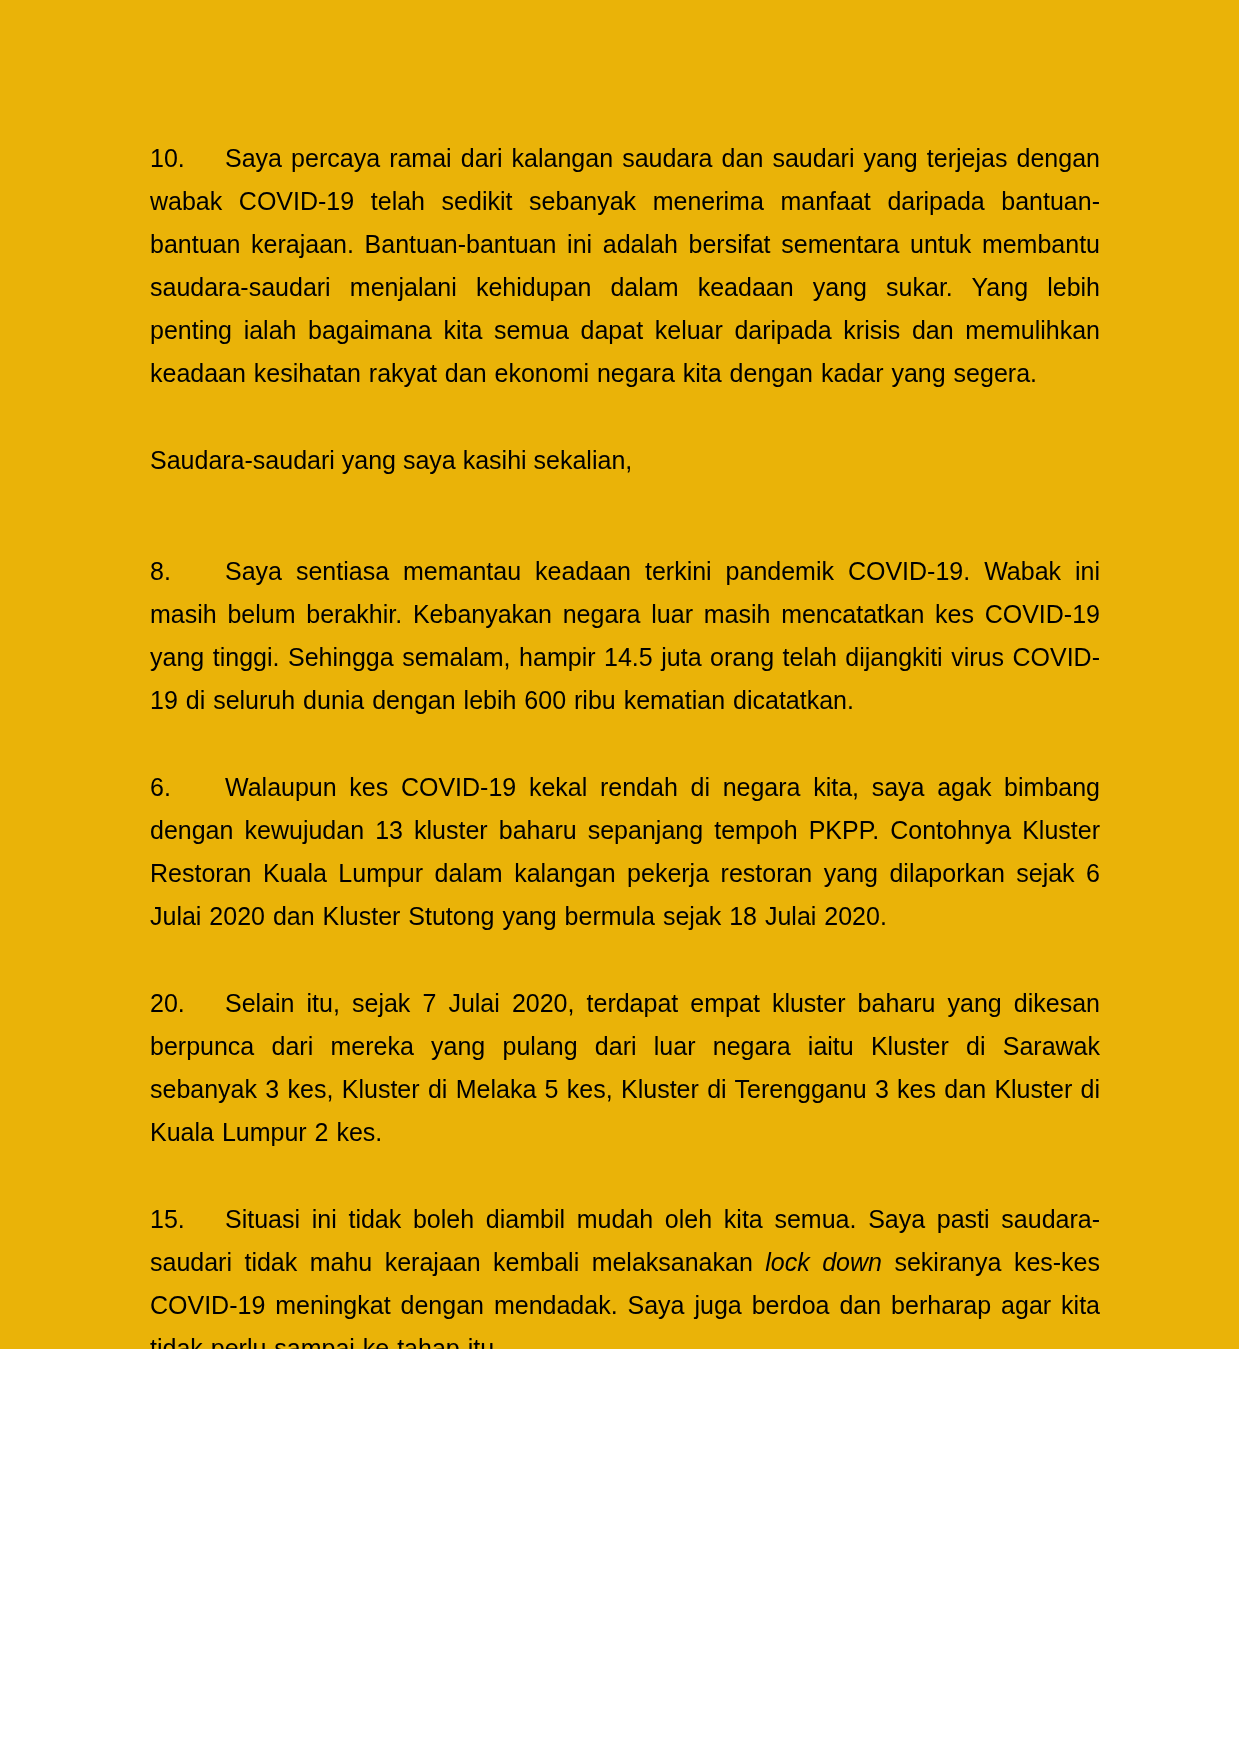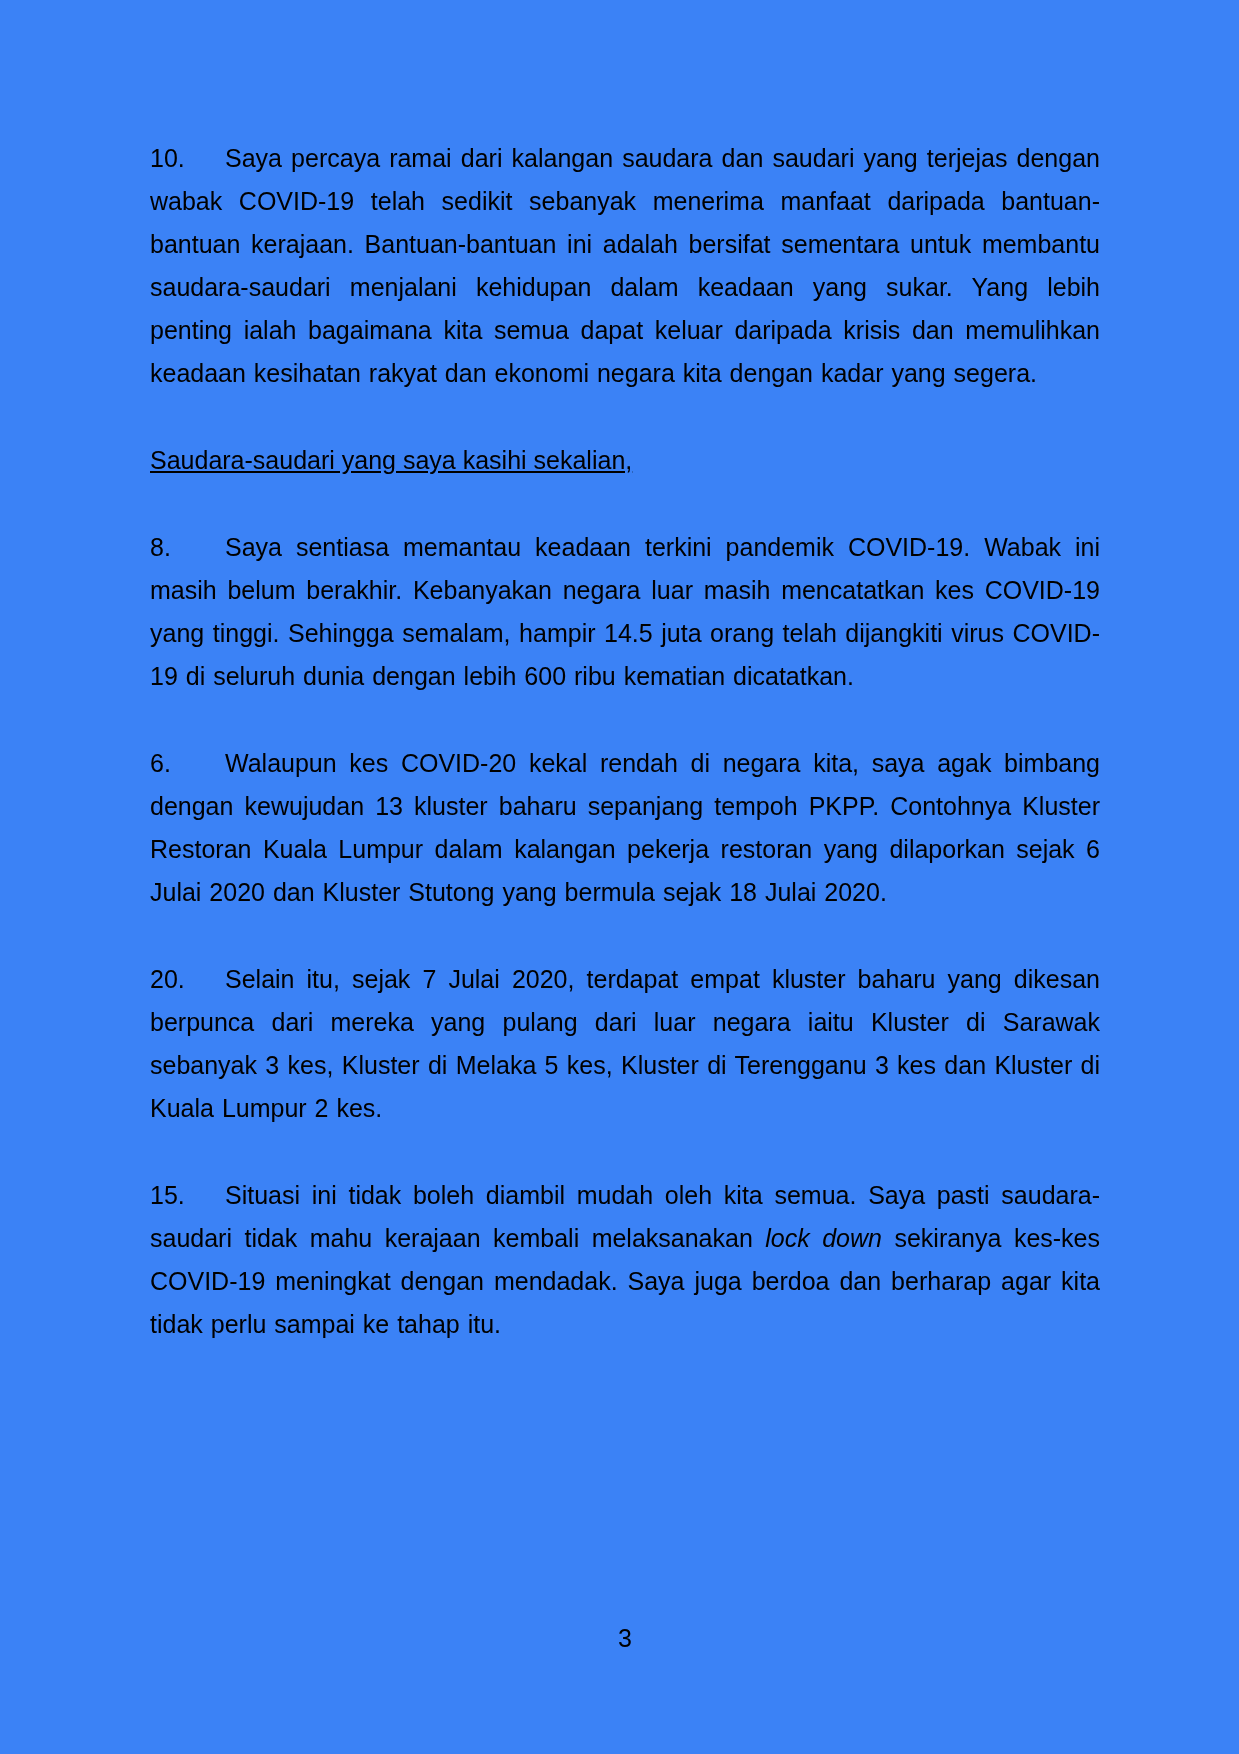--- a/index.html
+++ b/index.html
@@ -3,44 +3,43 @@
 <meta charset="utf-8">
 <title>Document Page</title>
 <style>
   * { margin: 0; padding: 0; box-sizing: border-box; }
   html, body {
     background: #ffffff;
   }
   .page {
     position: relative;
     width: 1239px;
-    height: 1754px;
-    background: #3b82f6;
+    height: 1349px;
+    background: #eab308;
     color: #000000;
     font-family: "Liberation Sans", "DejaVu Sans", sans-serif;
     font-size: 25px;
     line-height: 43px;
     overflow: hidden;
   }
   .content {
     position: absolute;
     top: 137px;
     left: 150px;
     width: 950px;
   }
   p.para {
     text-align: justify;
     text-align-last: left;
     margin-bottom: 44px;
     word-spacing: 1px;
   }
   p.salutation {
     text-align: left;
-    margin-bottom: 44px;
-    text-decoration: underline;
+    margin-bottom: 68px;
   }
   .para-num {
     display: inline-block;
     width: 75px;
     text-align: left;
   }
   em.inline-italic {
   }
   .page-footer {
     position: absolute;
@@ -57,21 +56,21 @@
 
 <div class="page">
   <div class="content">
 
     <p class="para"><span class="para-num">10.</span><span>Saya percaya ramai dari kalangan saudara dan saudari yang terjejas dengan wabak COVID-19 telah sedikit sebanyak menerima manfaat daripada bantuan-bantuan kerajaan. Bantuan-bantuan ini adalah bersifat sementara untuk membantu saudara-saudari menjalani kehidupan dalam keadaan yang sukar. Yang lebih penting ialah bagaimana kita semua dapat keluar daripada krisis dan memulihkan keadaan kesihatan rakyat dan ekonomi negara kita dengan kadar yang segera.</span></p>
 
     <p class="salutation">Saudara-saudari yang saya kasihi sekalian,</p>
 
     <p class="para"><span class="para-num">8.</span><span>Saya sentiasa memantau keadaan terkini pandemik COVID-19. Wabak ini masih belum berakhir. Kebanyakan negara luar masih mencatatkan kes COVID-19 yang tinggi. Sehingga semalam, hampir 14.5 juta orang telah dijangkiti virus COVID-19 di seluruh dunia dengan lebih 600 ribu kematian dicatatkan.</span></p>
 
-    <p class="para"><span class="para-num">6.</span><span>Walaupun kes COVID-20 kekal rendah di negara kita, saya agak bimbang dengan kewujudan 13 kluster baharu sepanjang tempoh PKPP. Contohnya Kluster Restoran Kuala Lumpur dalam kalangan pekerja restoran yang dilaporkan sejak 6 Julai 2020 dan Kluster Stutong yang bermula sejak 18 Julai 2020.</span></p>
+    <p class="para"><span class="para-num">6.</span><span>Walaupun kes COVID-19 kekal rendah di negara kita, saya agak bimbang dengan kewujudan 13 kluster baharu sepanjang tempoh PKPP. Contohnya Kluster Restoran Kuala Lumpur dalam kalangan pekerja restoran yang dilaporkan sejak 6 Julai 2020 dan Kluster Stutong yang bermula sejak 18 Julai 2020.</span></p>
 
     <p class="para"><span class="para-num">20.</span><span>Selain itu, sejak 7 Julai 2020, terdapat empat kluster baharu yang dikesan berpunca dari mereka yang pulang dari luar negara iaitu Kluster di Sarawak sebanyak 3 kes, Kluster di Melaka 5 kes, Kluster di Terengganu 3 kes dan Kluster di Kuala Lumpur 2 kes.</span></p>
 
 
     <p class="para"><span class="para-num">15.</span><span>Situasi ini tidak boleh diambil mudah oleh kita semua. Saya pasti saudara-saudari tidak mahu kerajaan kembali melaksanakan </span><em class="inline-italic">lock down</em><span> sekiranya kes-kes COVID-19 meningkat dengan mendadak. Saya juga berdoa dan berharap agar kita tidak perlu sampai ke tahap itu.</span></p>
 
 
   </div>
 
   <div class="page-footer">3</div>

